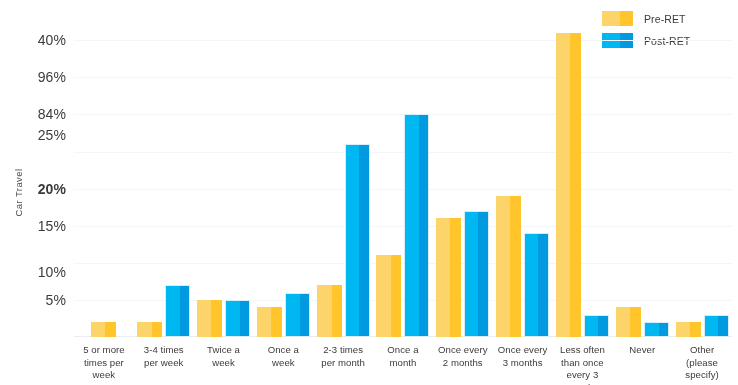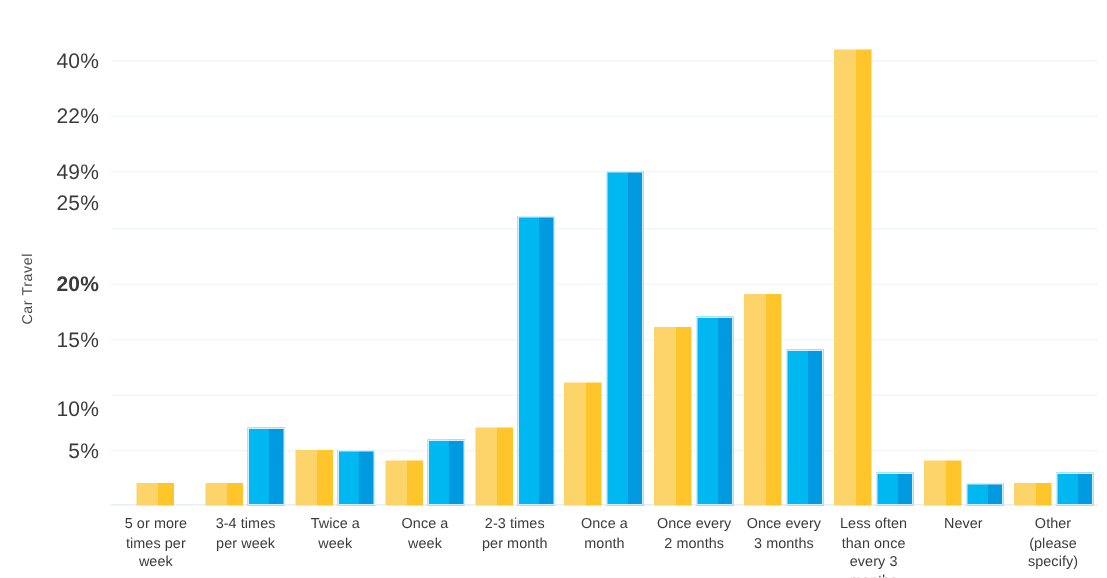--- a/index.html
+++ b/index.html
@@ -153,33 +153,43 @@
     padding: 0 1px;
     box-sizing: border-box;
     letter-spacing: 0.05px;
   }
 </style>
 </head>
 <body>
 
 <div id="chart-root">
 
+  <div class="legend">
+    <div class="legend-item">
+      <span class="legend-swatch" style="background:linear-gradient(to right,#fdd46a 0%,#fdd46a 58%,#ffc52b 58%,#ffc52b 100%);"></span>
+      <span class="legend-label">Pre-RET</span>
+    </div>
+    <div class="legend-item">
+      <span class="legend-swatch" style="background:linear-gradient(to right,#00b8f1 0%,#00b8f1 58%,#0199e0 58%,#0199e0 100%);"></span>
+      <span class="legend-label">Post-RET</span>
+    </div>
+  </div>
 
   <div class="y-axis-title">
     <span>Car Travel</span>
   </div>
 
   <div class="y-ticks" id="y-ticks">
       <div class="y-tick" style="top: 299.907px;">5%</div>
       <div class="y-tick" style="top: 272px;">10%</div>
       <div class="y-tick" style="top: 225.721px;">15%</div>
       <div class="y-tick" style="top: 188.628px; font-weight: bold;">20%</div>
       <div class="y-tick" style="top: 135px;">25%</div>
-      <div class="y-tick" style="top: 114.442px;">49%</div>
-      <div class="y-tick" style="top: 77.3488px;">22%</div>
+      <div class="y-tick" style="top: 114.442px;">84%</div>
+      <div class="y-tick" style="top: 77.3488px;">96%</div>
       <div class="y-tick" style="top: 40.2558px;">40%</div>
     </div>
 
   <div class="plot">
     <div id="gridlines">
         <div class="gridline" style="top: 281.907px;"></div>
         <div class="gridline" style="top: 244.814px;"></div>
         <div class="gridline" style="top: 207.721px;"></div>
         <div class="gridline" style="top: 170.628px;"></div>
         <div class="gridline" style="top: 133.535px;"></div>

